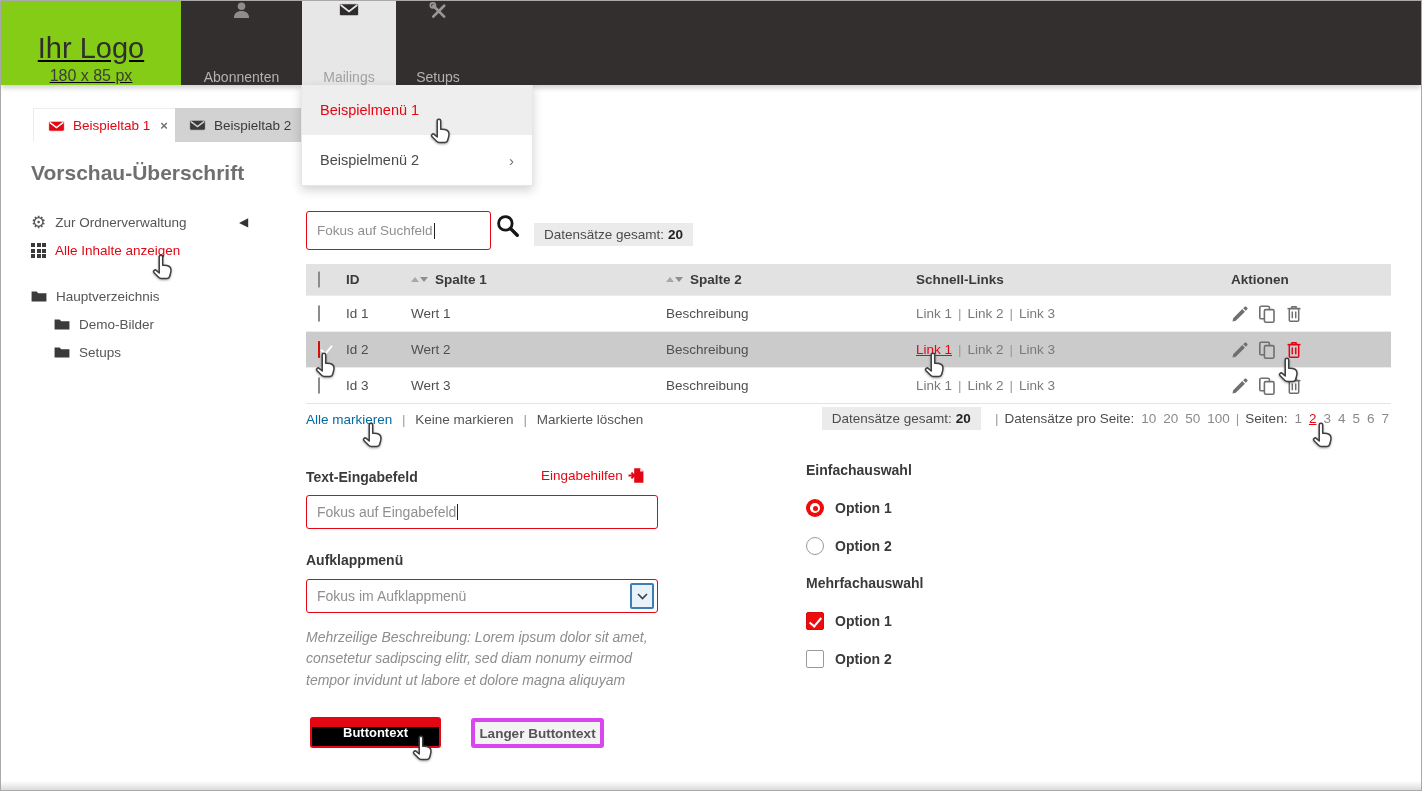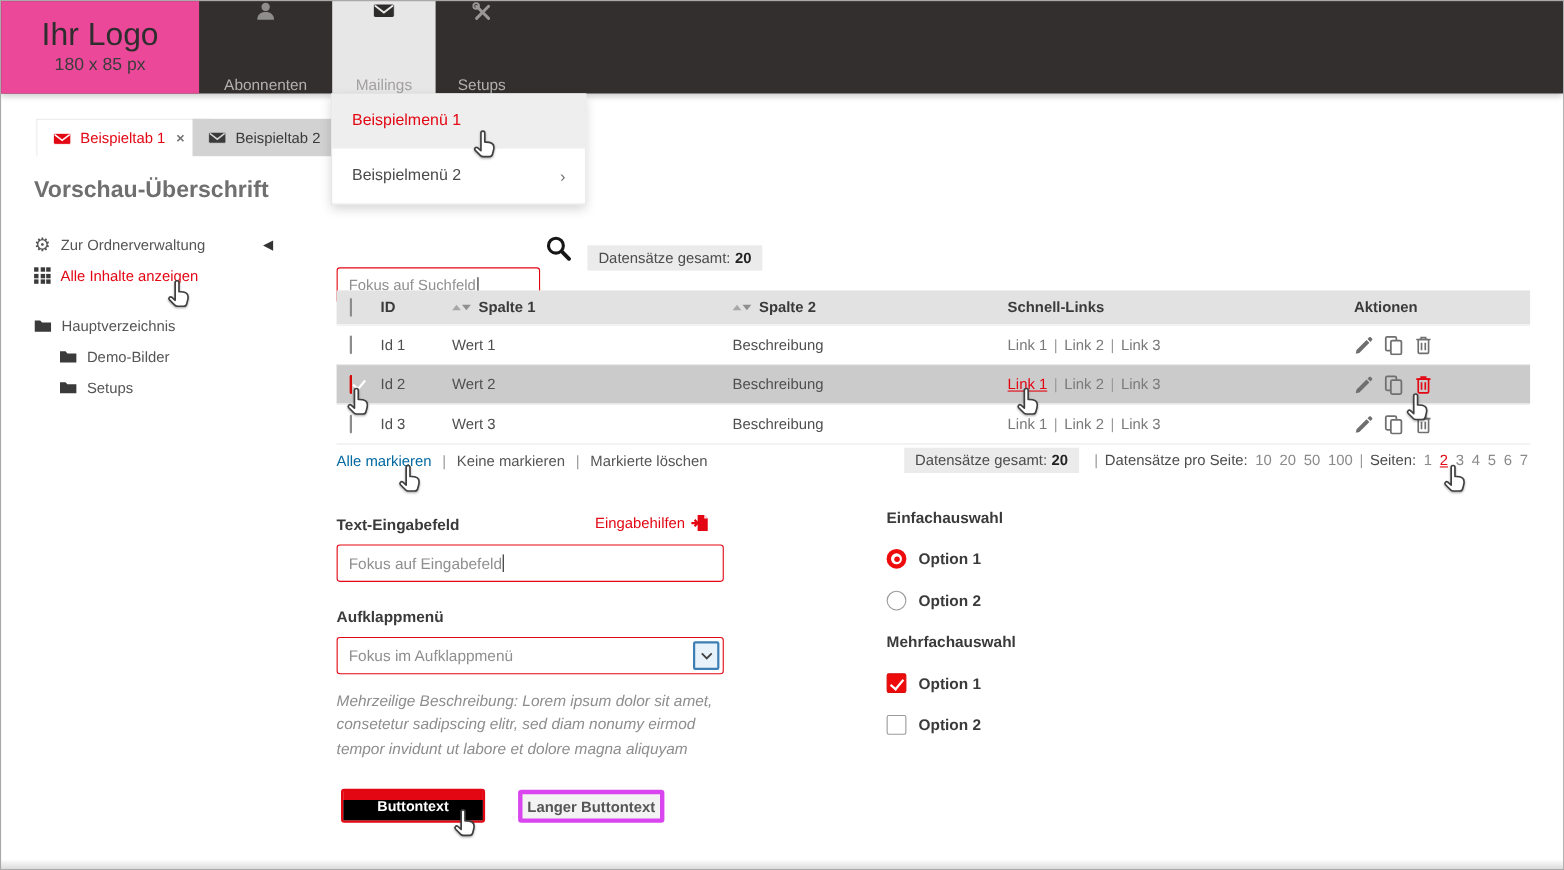--- a/index.html
+++ b/index.html
@@ -6,22 +6,22 @@
   html,body { background:#fff; font-family:"Liberation Sans", sans-serif; }
   .screen { position:relative; width:1422px; height:791px; background:#fff;
             border:1px solid #a9a9a9; overflow:hidden; }
   .screen::after { content:''; position:absolute; left:0; right:0; bottom:0; height:9px;
             background:linear-gradient(rgba(0,0,0,0), rgba(0,0,0,0.14)); pointer-events:none; }
   .abs { position:absolute; }
 
   
   .navbar { position:absolute; left:0; top:0; right:0; height:84px; background:#332f2f;
             box-shadow:0 3px 5px rgba(0,0,0,.18); z-index:10; }
-  .logo { position:absolute; left:0; top:0; width:180px; height:84px; background:#ec4899;
-          display:flex; flex-direction:column; align-items:center; justify-content:center; }
+  .logo { position:absolute; left:0; top:0; width:180px; height:84px; background:#84cc16;
+          display:flex; flex-direction:column; align-items:center; justify-content:flex-end;text-decoration:underline; }
   .logo-title { font-size:29px; color:#2e2e2e; line-height:1.1; }
   .logo-sub { font-size:16px; color:#3c3c3c; margin-top:2px; }
   .nav-item { position:absolute; top:0; height:84px; display:flex; flex-direction:column;
               align-items:center; justify-content:space-between; gap:7px; cursor:pointer; }
   .nav-item .nv-label { font-size:14px; color:#b3b0b0; }
   .nav-item.active { background:#e8e7e7; }
   .nav-item.active .nv-label { color:#a3a0a0; }
 
   
   .menu { position:absolute; left:300px; top:84px; width:232px; background:#fff; z-index:40;
@@ -257,21 +257,21 @@
       </svg>
     <span>Demo-Bilder</span>
   </div>
   <div class="side-row" style="top:344px;left:53px;">
     <svg width="16" height="13" viewBox="0 0 17 14" fill="#3a3a3a">
         <path d="M0.5 1.5 h5.4 l1.8 2 h8.8 v9 h-16 z"></path>
       </svg>
     <span>Setups</span>
   </div>
 
-  <div class="input-box" style="left:305px;top:210px;width:185px;height:33px;margin-top:32px;">
+  <div class="input-box" style="left:305px;top:210px;width:185px;height:39px;">
     <span>Fokus auf Suchfeld</span>
       <span class="caret"></span>
   </div>
   <svg class="abs" style="left:495px;top:213px;" width="24" height="24" viewBox="0 0 22 22">
     <circle cx="8.6" cy="8.6" r="6.2" fill="none" stroke="#161616" stroke-width="2.6"></circle>
     <line x1="13.4" y1="13.4" x2="19.5" y2="19.5" stroke="#161616" stroke-width="3.2" stroke-linecap="round"></line>
   </svg>
   <div class="badge" style="left:533px;top:222px;">
     <span>Datensätze gesamt:</span><b>20</b>
   </div>

